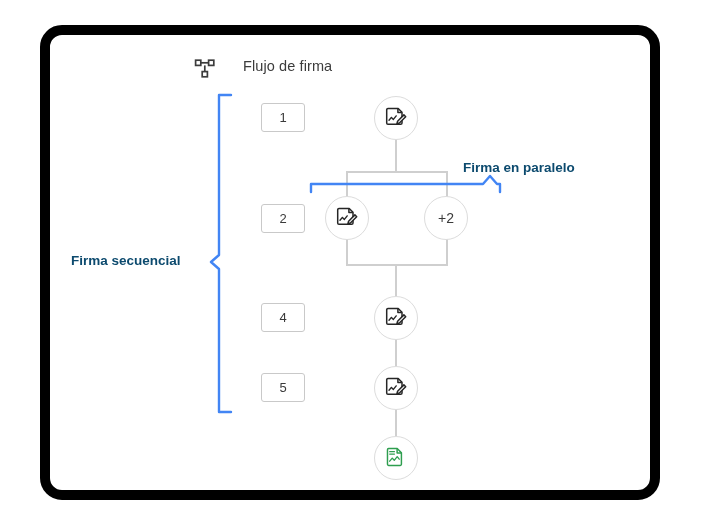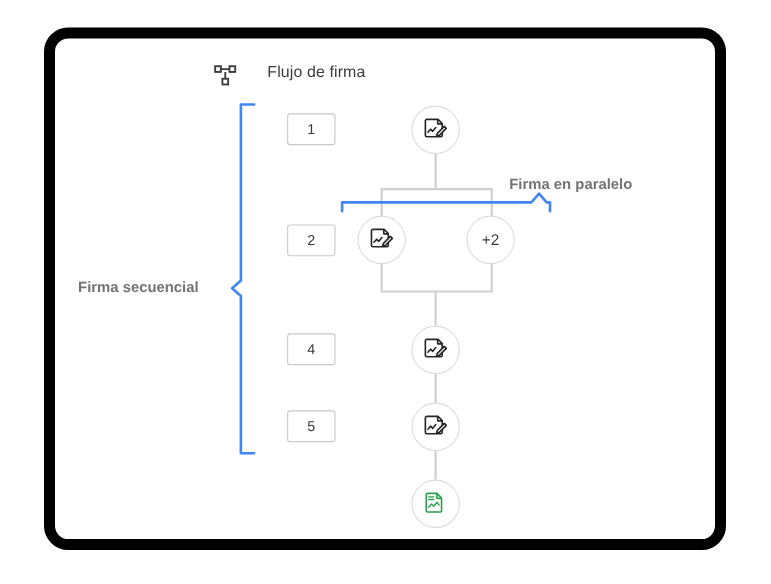--- a/index.html
+++ b/index.html
@@ -106,21 +106,21 @@
   .node.count-node {
     font-size: 14px;
     color: #3a3a3a;
   }
 
   
   .annot-label {
     position: absolute;
     font-size: 13.5px;
     font-weight: bold;
-    color: #737373;
+    color: #0c4a6e;
     white-space: nowrap;
   }
   #label-sequential {
     left: 71px;
     top: 253px;
   }
   #label-parallel {
     left: 463px;
     top: 160px;
   }

